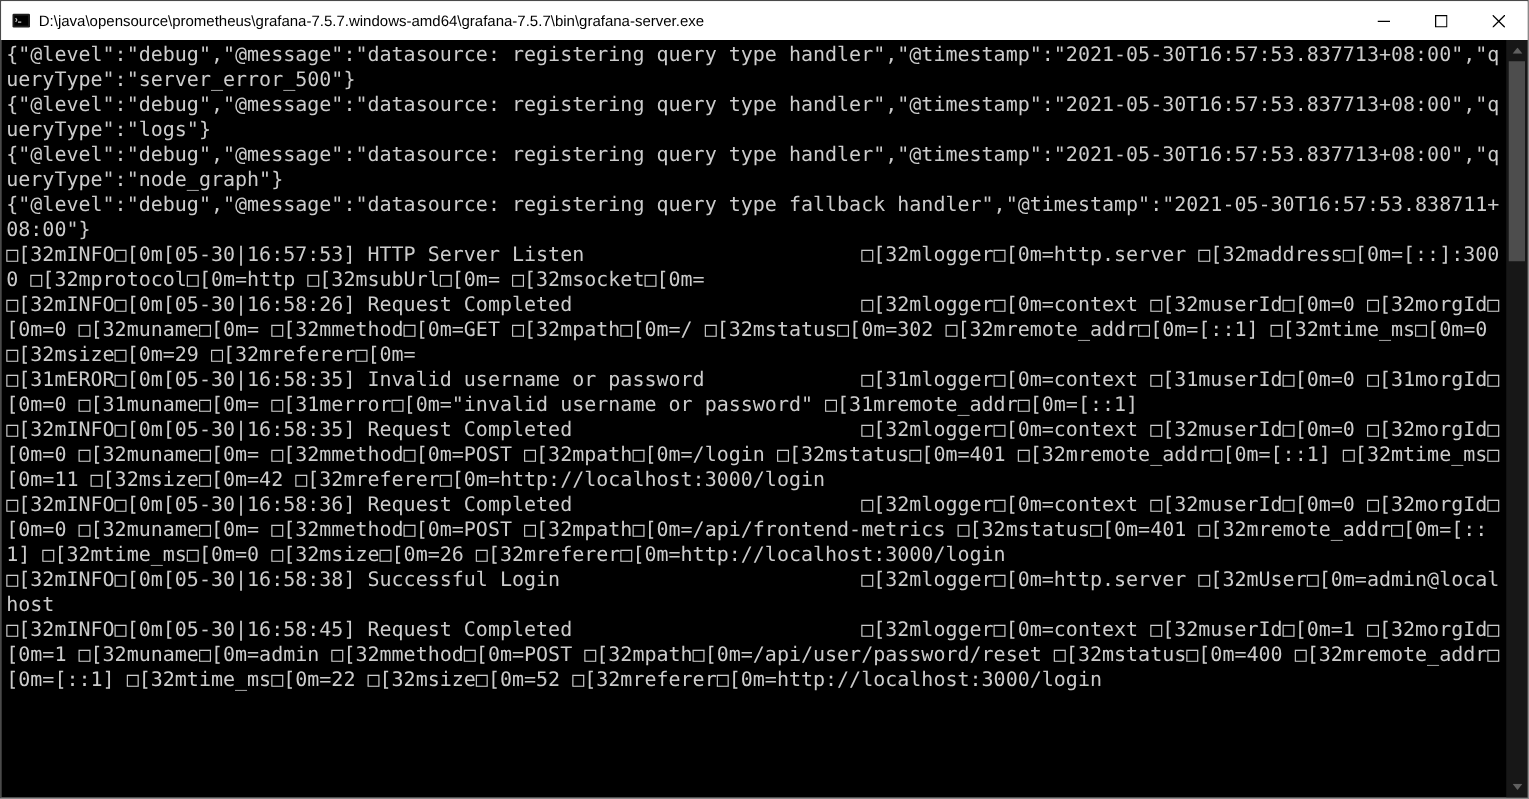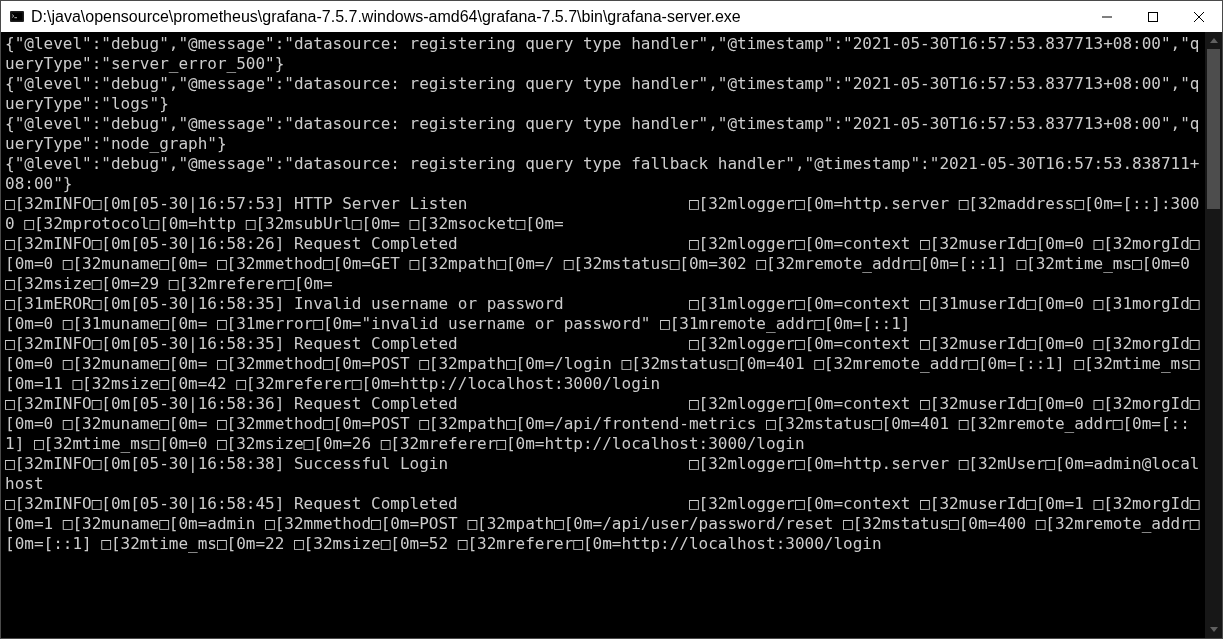--- a/index.html
+++ b/index.html
@@ -34,21 +34,21 @@
     }
     .app-icon {
       width: 16px;
       height: 16px;
       display: flex;
       align-items: center;
       justify-content: center;
     }
     .app-icon svg { display: block; }
     .title-text {
-      font-size: 16px;
+      font-size: 12px;
       color: #000;
       white-space: nowrap;
     }
     .title-right {
       display: flex;
       height: 100%;
     }
     .win-btn {
       width: 46px;
       height: 31px;

